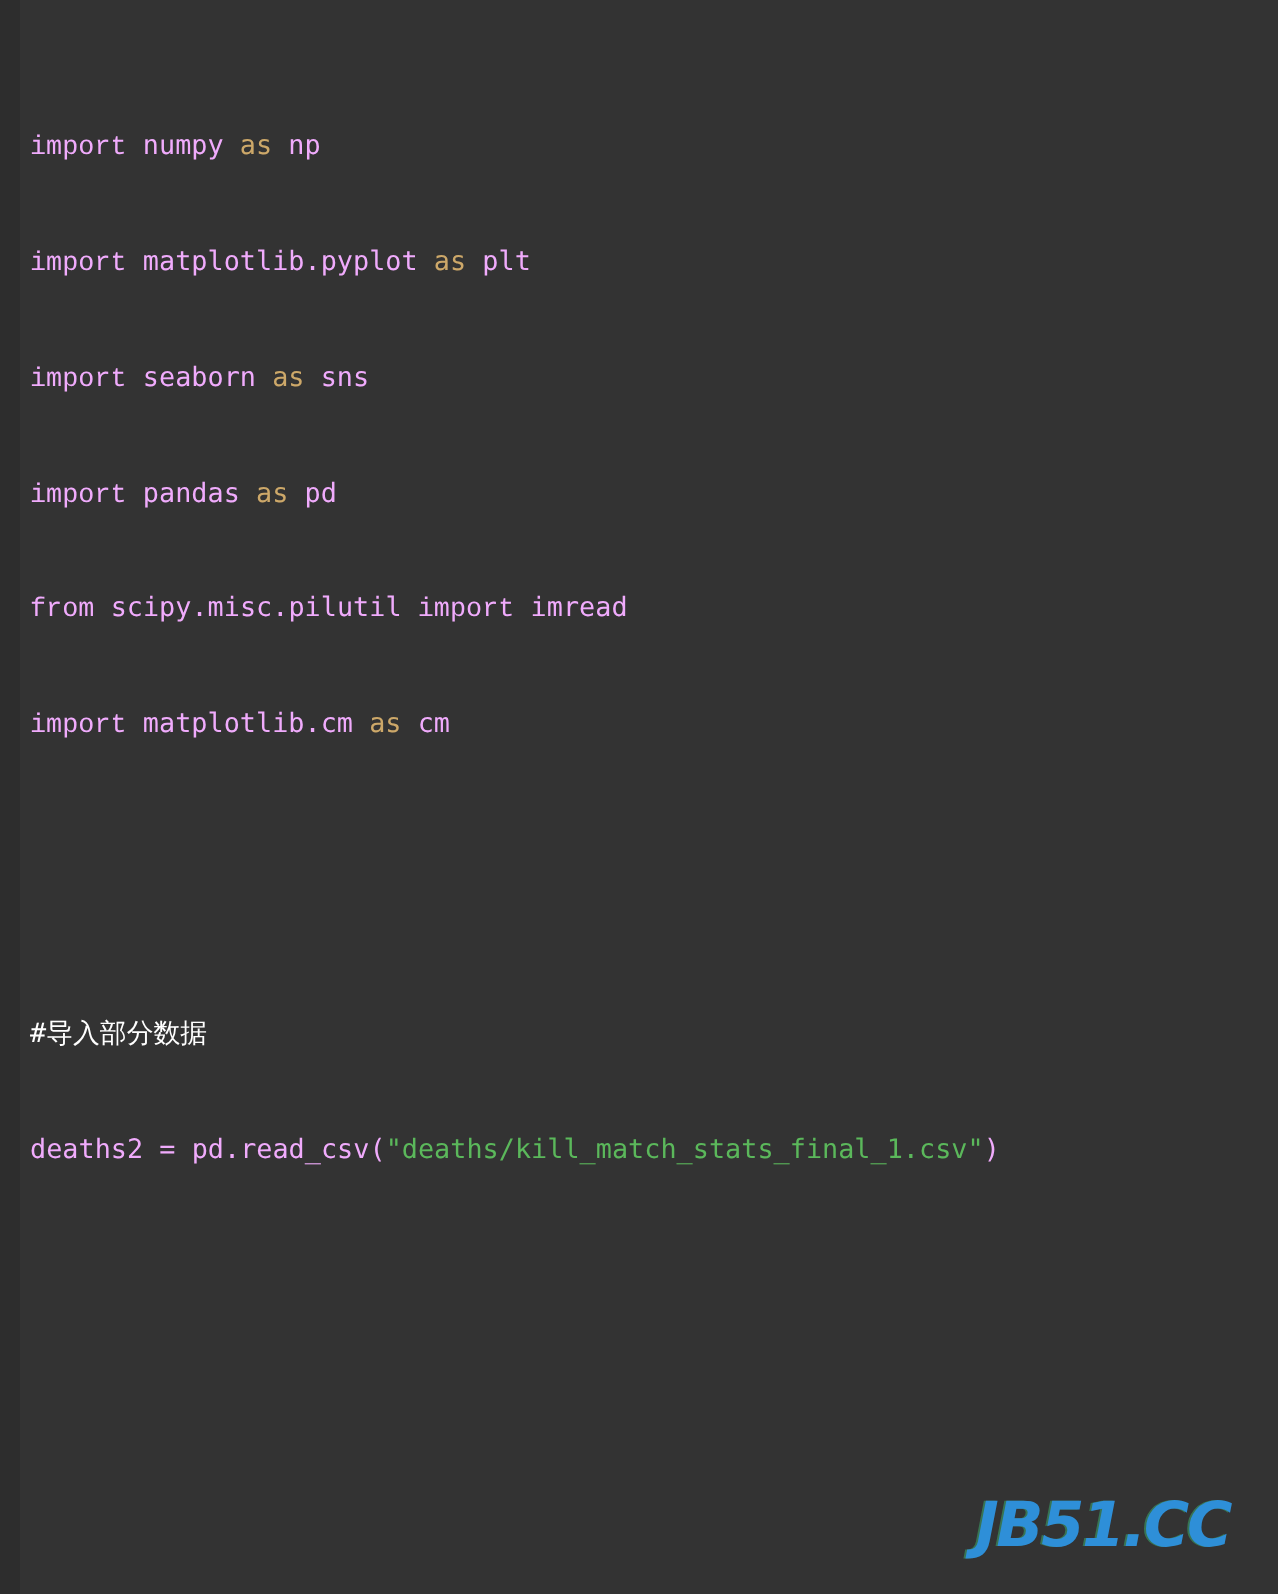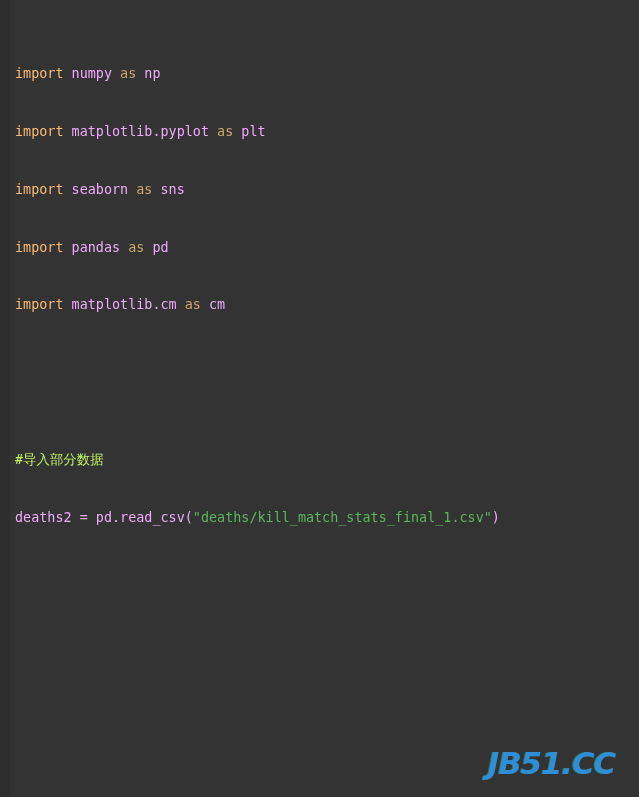--- a/index.html
+++ b/index.html
@@ -44,25 +44,25 @@
     color: #e8e8e8;
     z-index: 1;
   }
   .ln {
     display: block;
     height: 19.3px;
     padding-left: 15px;
     white-space: pre;
   }
   
-  .kw   { color: #fdba74; }          
+  .kw   { color: #f0abfc; font-family: Liberation Mono, monospace; }          
   .kw2  { color: #cda869; text-align: center; }          
   .id   { color: #f0abfc; }          
   .str  { color: #5bb85b; }          
-  .cmt  { color: #bef264; }          
+  .cmt  { color: #ffffff; }          
 
   
   #watermark {
     position: absolute;
     right: 24px;
     bottom: 16px;
     z-index: 5;
     font-family: "DejaVu Sans", "Liberation Sans", sans-serif;
     font-weight: bold;
     font-style: italic;
@@ -80,20 +80,21 @@
 <div id="editor">
 
   <div id="gutter"></div>
 
   <div id="code">
 
     <span class="ln"><span class="kw">import</span><span class="id"> numpy </span><span class="kw2">as</span><span class="id"> np</span></span>
     <span class="ln"><span class="kw">import</span><span class="id"> matplotlib.pyplot </span><span class="kw2">as</span><span class="id"> plt</span></span>
     <span class="ln"><span class="kw">import</span><span class="id"> seaborn </span><span class="kw2">as</span><span class="id"> sns</span></span>
     <span class="ln"><span class="kw">import</span><span class="id"> pandas </span><span class="kw2">as</span><span class="id"> pd</span></span>
+    <span class="ln"><span class="kw">from</span><span class="id"> scipy.misc.pilutil </span><span class="kw">import</span><span class="id"> imread</span></span>
     <span class="ln"><span class="kw">import</span><span class="id"> matplotlib.cm </span><span class="kw2">as</span><span class="id"> cm</span></span>
 
     <span class="ln"> </span>
 
     <span class="ln"><span class="cmt">#导入部分数据</span></span>
     <span class="ln"><span class="id">deaths2 = pd.read_csv(</span><span class="str">"deaths/kill_match_stats_final_1.csv"</span><span class="id">)</span></span>
 
     <span class="ln"> </span>
 
 

